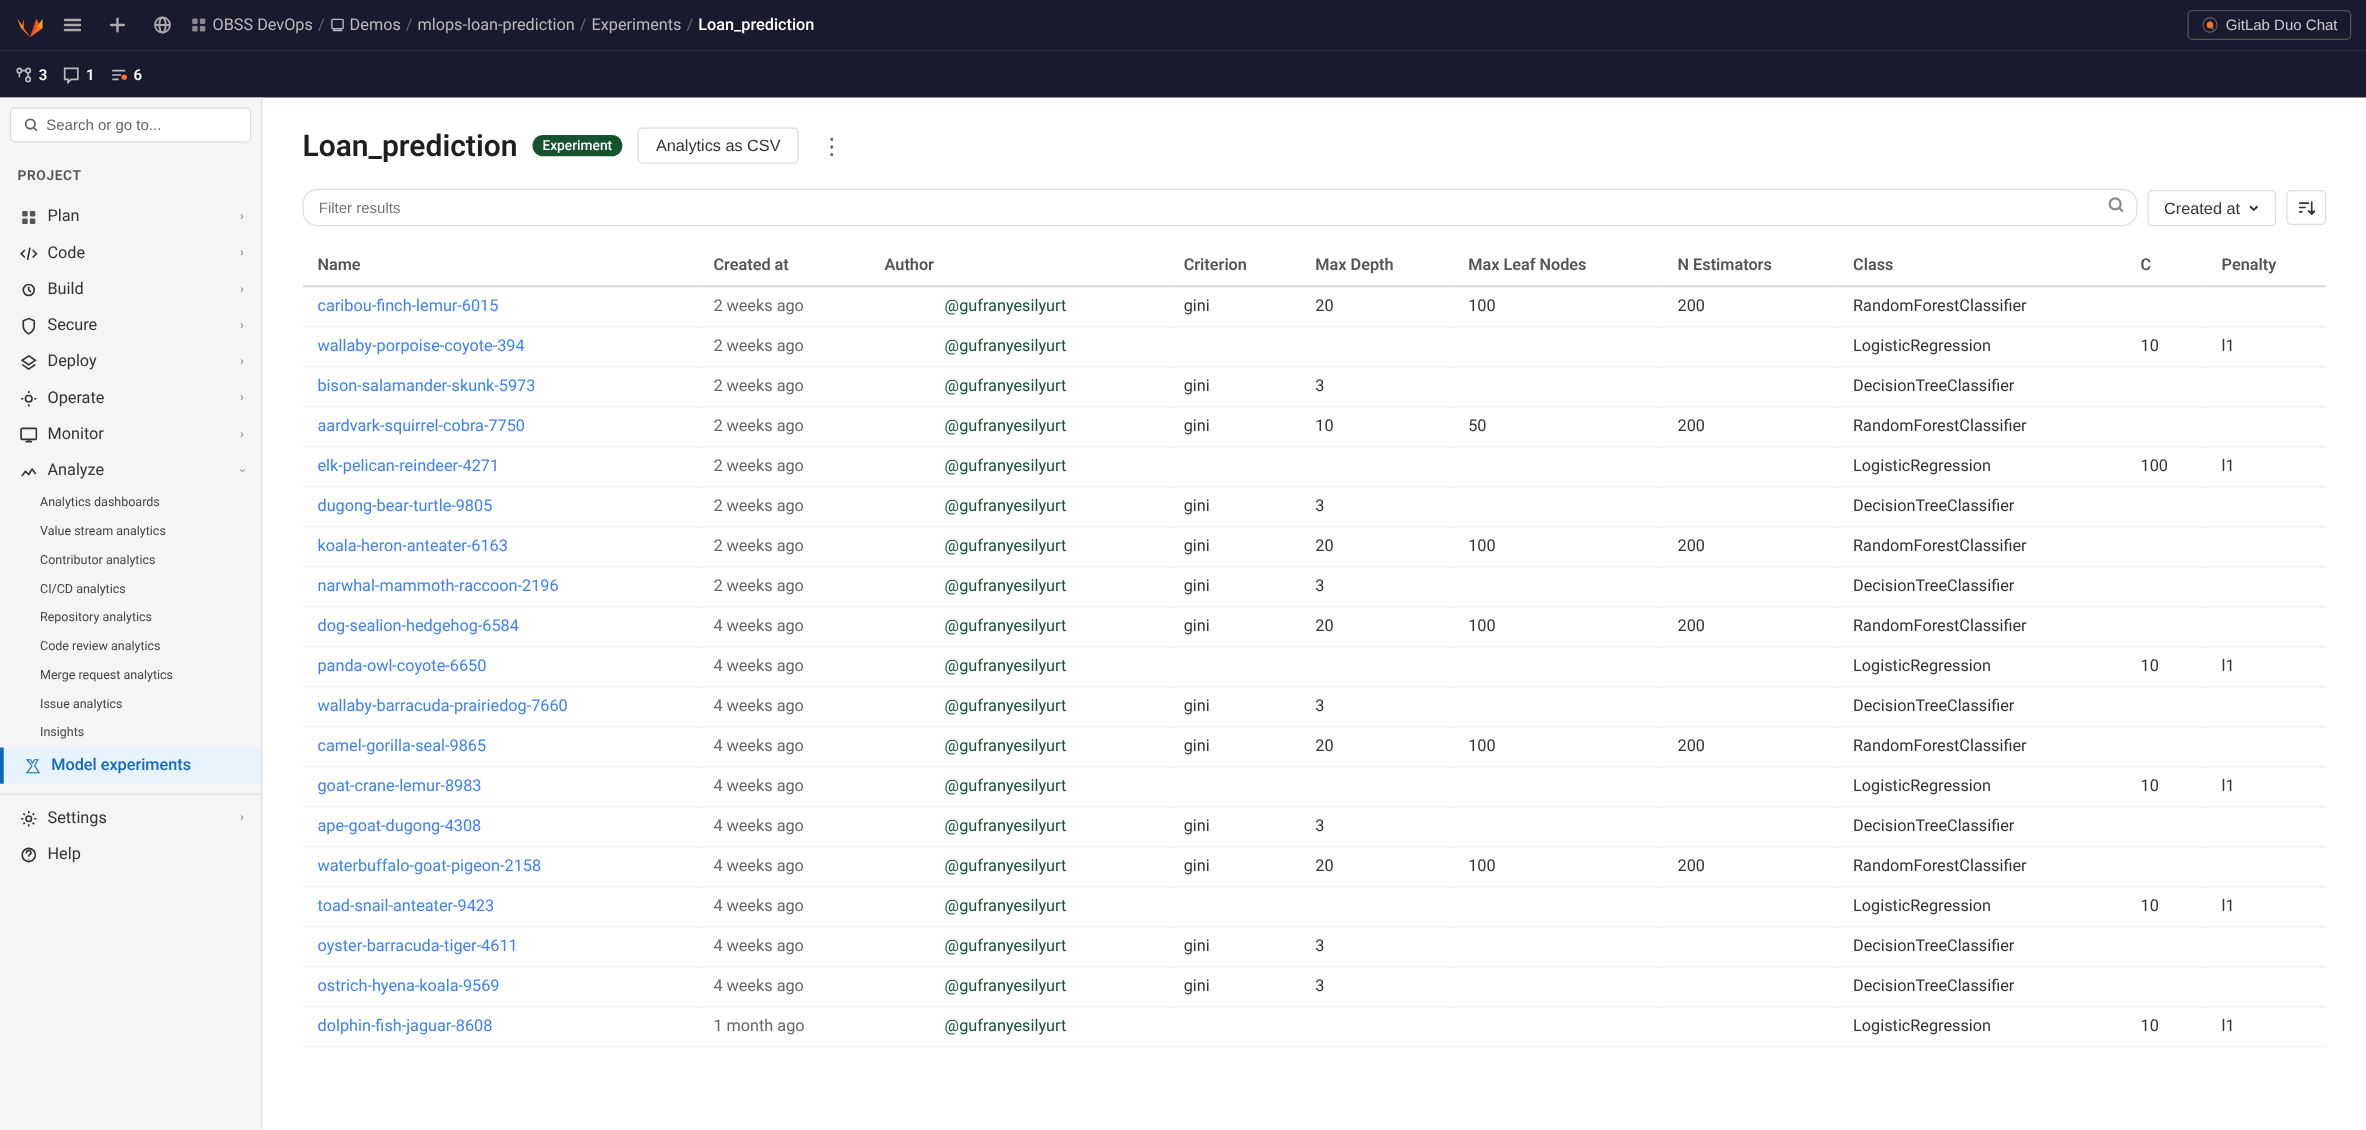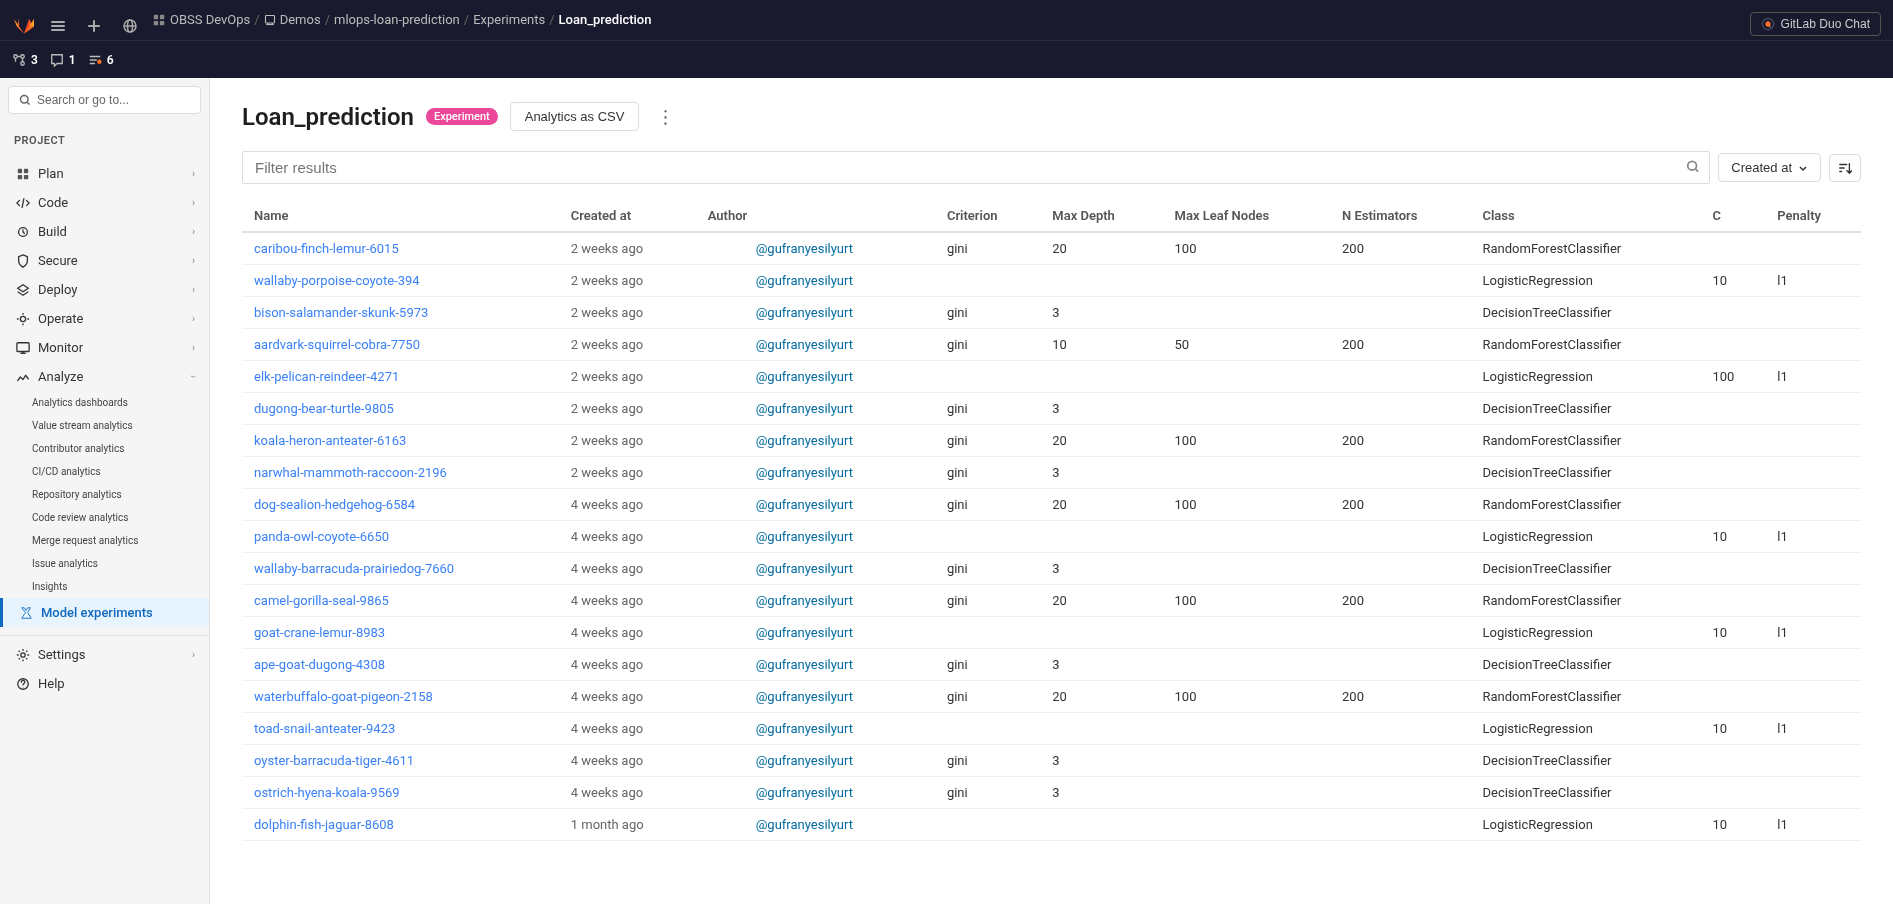--- a/index.html
+++ b/index.html
@@ -1,19 +1,19 @@
 <!DOCTYPE html>
 <html><head>
   <meta charset="utf-8">
   <style>
     * { box-sizing: border-box; margin: 0; padding: 0; }
     body { font-family: -apple-system, BlinkMacSystemFont, 'Segoe UI', Roboto, sans-serif; font-size: 13px; background: #fff; color: #1f1f1f; display: flex; flex-direction: column; height: 100vh; overflow: hidden; }
 
     
-    .topbar { height: 40px; background: #1a1a2e; display: flex; align-items: flex-start; padding: 12px 12px; gap: 8px; flex-shrink: 0; }
+    .topbar { height: 40px; background: #1a1a2e; display: flex; align-items: center; padding: 0 12px; gap: 8px; flex-shrink: 0; }
     .topbar-icon-btn { background: none; border: none; cursor: pointer; color: #aaa; display: flex; align-items: center; justify-content: center; width: 28px; height: 28px; border-radius: 4px; }
     .topbar-breadcrumb { flex: 1; display: flex; align-items: center; gap: 4px; font-size: 13px; color: #bbb; }
     .topbar-breadcrumb a { color: #bbb; text-decoration: none; }
     .topbar-breadcrumb .current { color: #fff; font-weight: 500; }
     .topbar-breadcrumb .sep { color: #666; }
     .topbar-right { display: flex; align-items: center; gap: 8px; }
     .duo-chat-btn { background: none; border: 1px solid #555; border-radius: 4px; color: #ccc; font-size: 12px; padding: 4px 10px; cursor: pointer; display: flex; align-items: center; gap: 6px; }
 
     
     .notif-bar { height: 38px; background: #1a1a2e; border-top: 1px solid #2a2a3e; display: flex; align-items: center; padding: 0 12px; gap: 12px; flex-shrink: 0; }
@@ -35,40 +35,40 @@
     .sidebar-item .chevron { color: #888; font-size: 10px; }
     .sidebar-divider { height: 1px; background: #e0e0e0; margin: 4px 0; }
     .sidebar-sub-item { padding: 6px 14px 6px 32px; cursor: pointer; color: #444; font-size: 10px; }
 
     
     .content { flex: 1; overflow-y: auto; padding: 24px 32px; }
 
     
     .page-header { display: flex; align-items: center; gap: 12px; margin-bottom: 20px; }
     .page-title { font-size: 24px; font-weight: 600; color: #1f1f1f; }
-    .experiment-badge { background: #ec4899; color: #fff; font-size: 11px; padding: 2px 8px; border-radius: 12px; font-weight: 500; }
+    .experiment-badge { background: #14532d; color: #fff; font-size: 11px; padding: 2px 8px; border-radius: 12px; font-weight: 500; }
     .download-csv-btn { background: #fff; border: 1px solid #ddd; border-radius: 4px; padding: 6px 14px; font-size: 13px; cursor: pointer; color: #333; }
     .more-btn { background: none; border: none; cursor: pointer; color: #555; font-size: 18px; display: flex; align-items: center; justify-content: center; width: 28px; height: 28px; border-radius: 4px; }
 
     
     .filter-bar { display: flex; align-items: center; gap: 8px; margin-bottom: 16px; }
     .filter-input-wrap { flex: 1; position: relative; }
-    .filter-input { width: 100%; border: 1px solid #ddd; border-radius: 2px; padding: 7px 34px 7px 12px; font-size: 15px; color: #333; outline: none; }
+    .filter-input { width: 100%; border: 1px solid #ddd; border-radius: 12px; padding: 7px 34px 7px 12px; font-size: 12px; color: #333; outline: none; }
     .filter-search-icon { position: absolute; right: 10px; top: 50%; transform: translateY(-50%); color: #888; }
     .sort-btn { display: flex; align-items: center; gap: 6px; border: 1px solid #ddd; border-radius: 4px; padding: 6px 12px; font-size: 13px; cursor: pointer; background: #fff; color: #333; }
     .sort-icon-btn { border: 1px solid #ddd; border-radius: 4px; padding: 6px 8px; cursor: pointer; background: #fff; color: #333; display: flex; align-items: center; }
 
     
     .table-wrap { overflow-x: auto; }
     table { width: 100%; border-collapse: collapse; font-size: 13px; }
     thead th { padding: 8px 12px; text-align: left; color: #555; font-weight: 600; border-bottom: 2px solid #e0e0e0; white-space: nowrap; background: #fff; }
     tbody tr { border-bottom: 1px solid #f0f0f0; }
     tbody td { padding: 8px 12px; color: #333; white-space: nowrap; }
     tbody td a { color: #3b82f6; text-decoration: none; }
-    tbody td .author-link { color: #0369a1; text-decoration: none; margin-left: 48px; }
+    tbody td .author-link { color: #14532d; text-decoration: none; margin-left: 48px; }
     tbody td .time-text { color: #666; }
   </style>
 </head>
 <body>
 
 <div class="topbar">
 
   <svg width="24" height="24" viewBox="0 0 24 24" fill="none">
     <path d="M12 21.5L5 14.5L2 7L7 14.5L12 21.5Z" fill="#e24329"></path>
     <path d="M12 21.5L17 7L22 14.5L12 21.5Z" fill="#e24329"></path>

